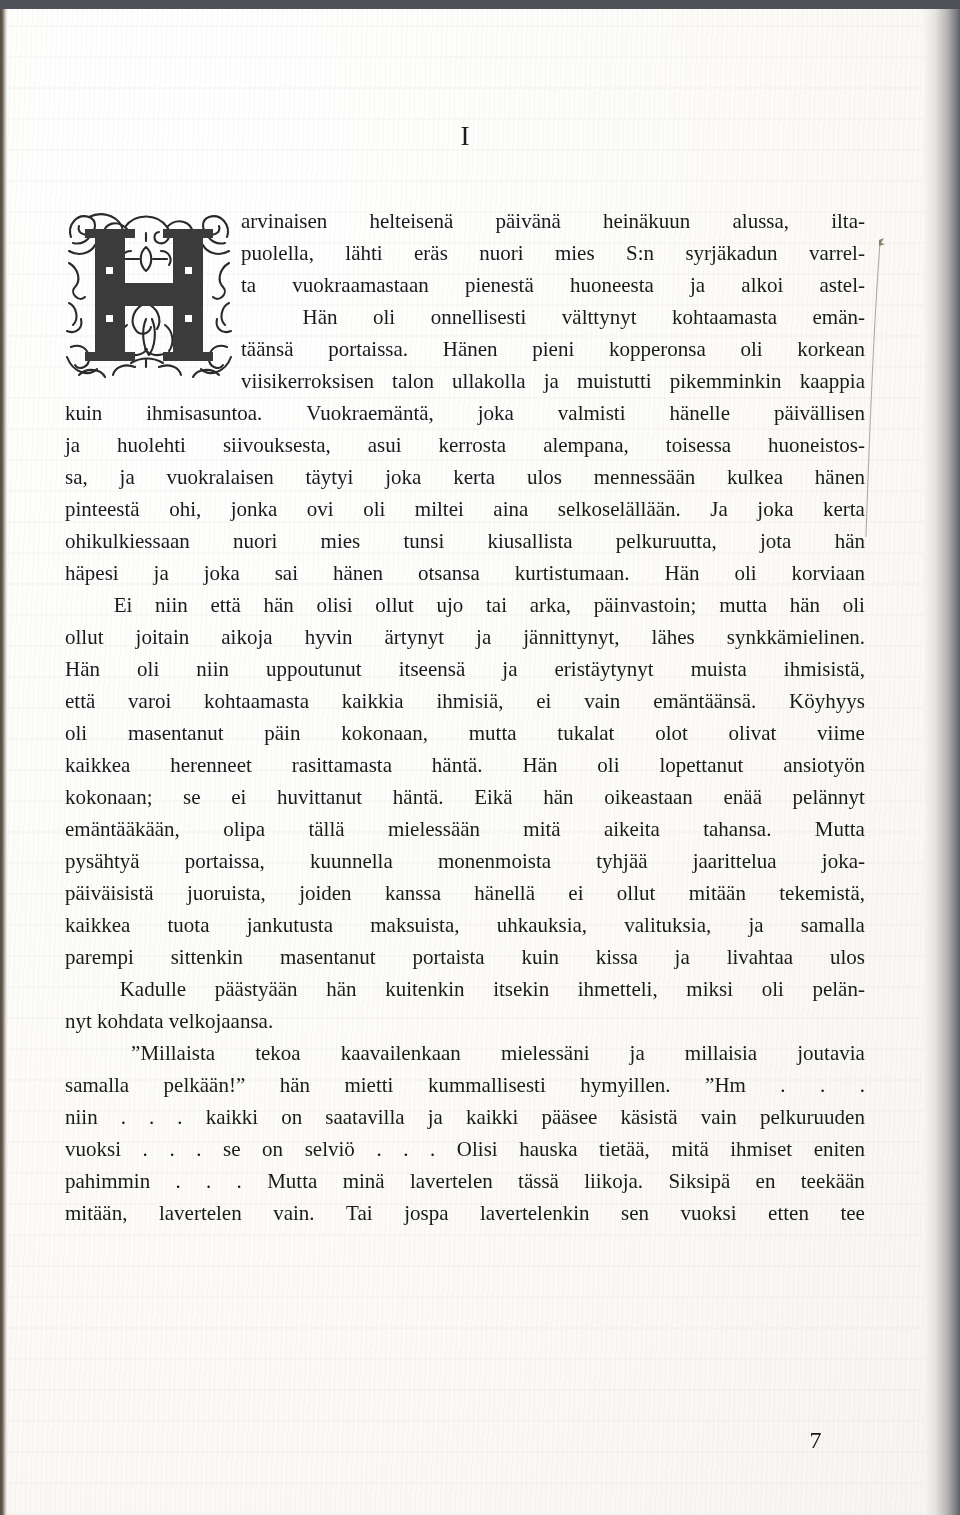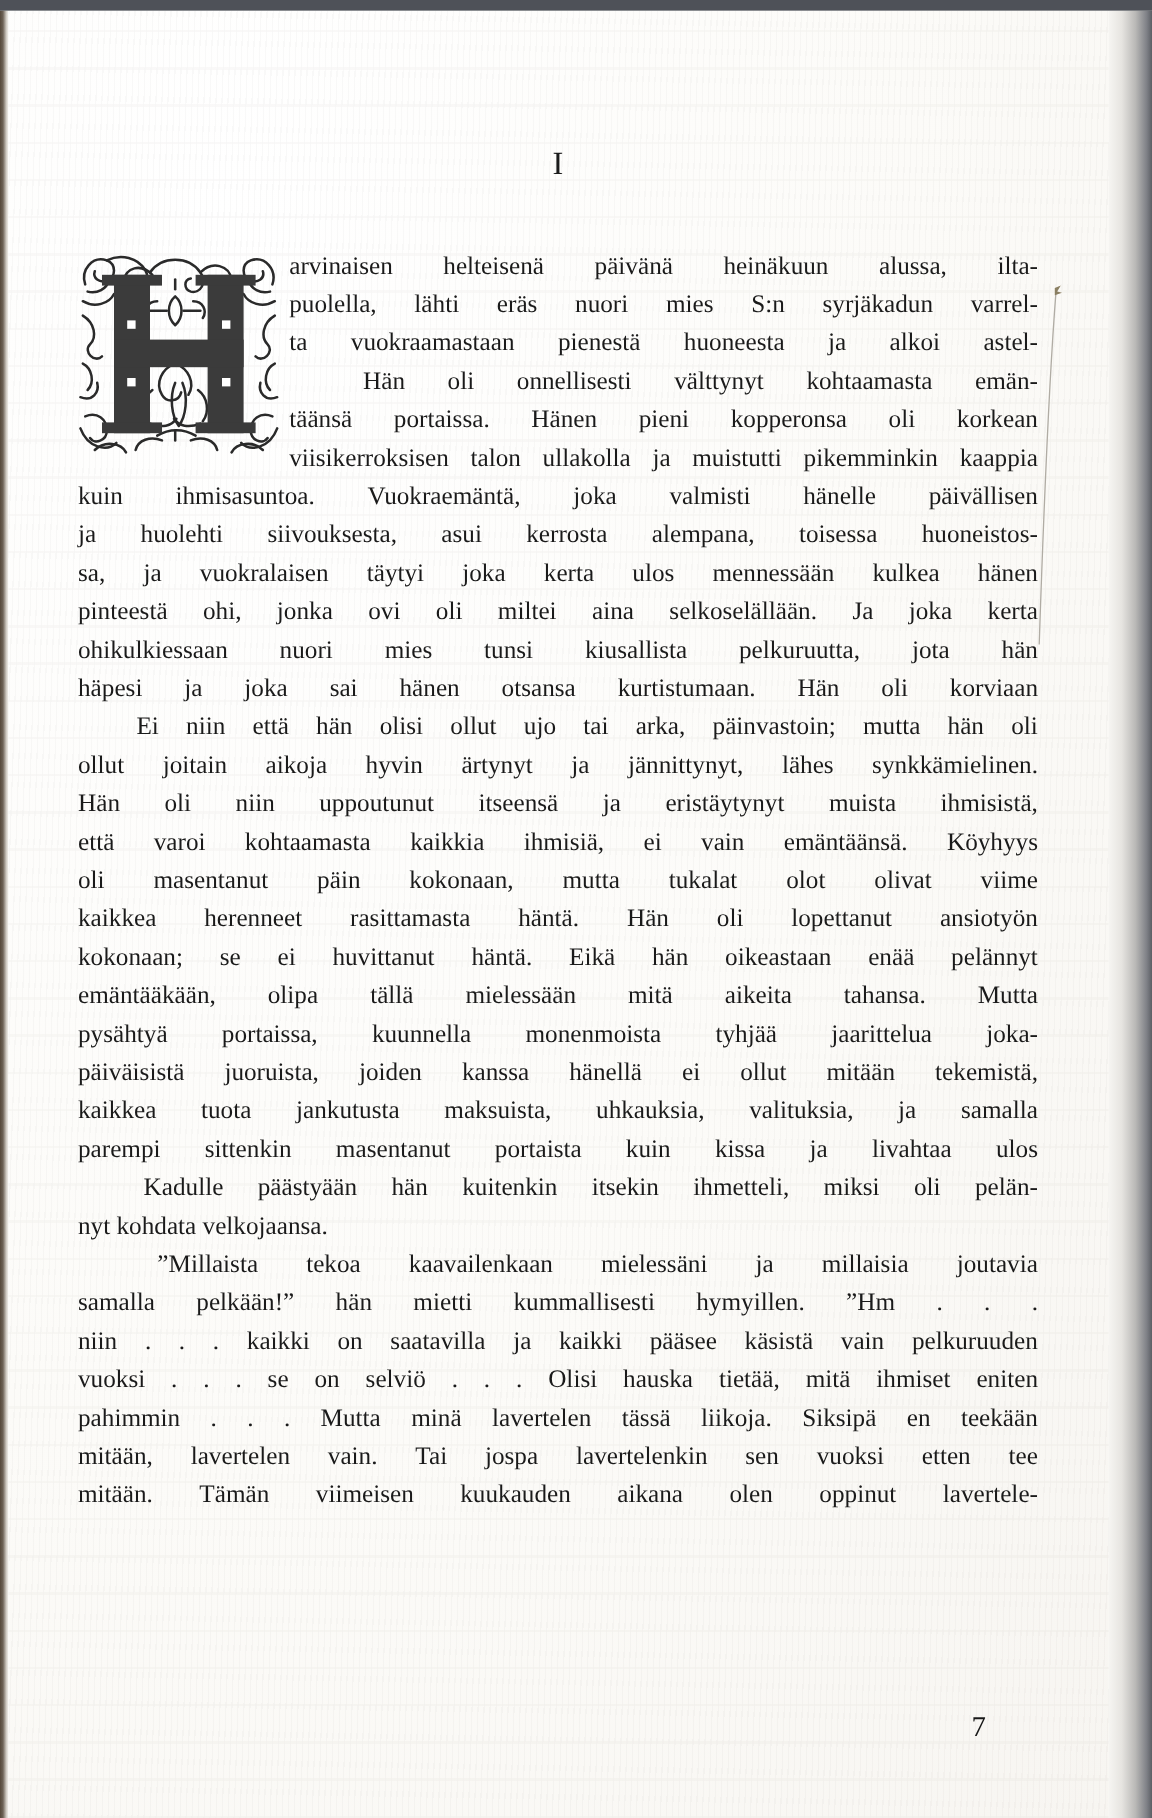--- a/index.html
+++ b/index.html
@@ -553,30 +553,20 @@
             <span>lavertelen</span>
             <span>vain.</span>
             <span>Tai</span>
             <span>jospa</span>
             <span>lavertelenkin</span>
             <span>sen</span>
             <span>vuoksi</span>
             <span>etten</span>
             <span>tee</span>
           </span>
-        <span class="ln j">
-            <span>mitään.</span>
-            <span>Tämän</span>
-            <span>viimeisen</span>
-            <span>kuukauden</span>
-            <span>aikana</span>
-            <span>olen</span>
-            <span>oppinut</span>
-            <span>lavertele-</span>
-          </span>
       </p>
 
     </div>
 
     <div id="page-number">7</div>
   </div>
 
   <div id="scan-right-edge"></div>
 </div>
 

